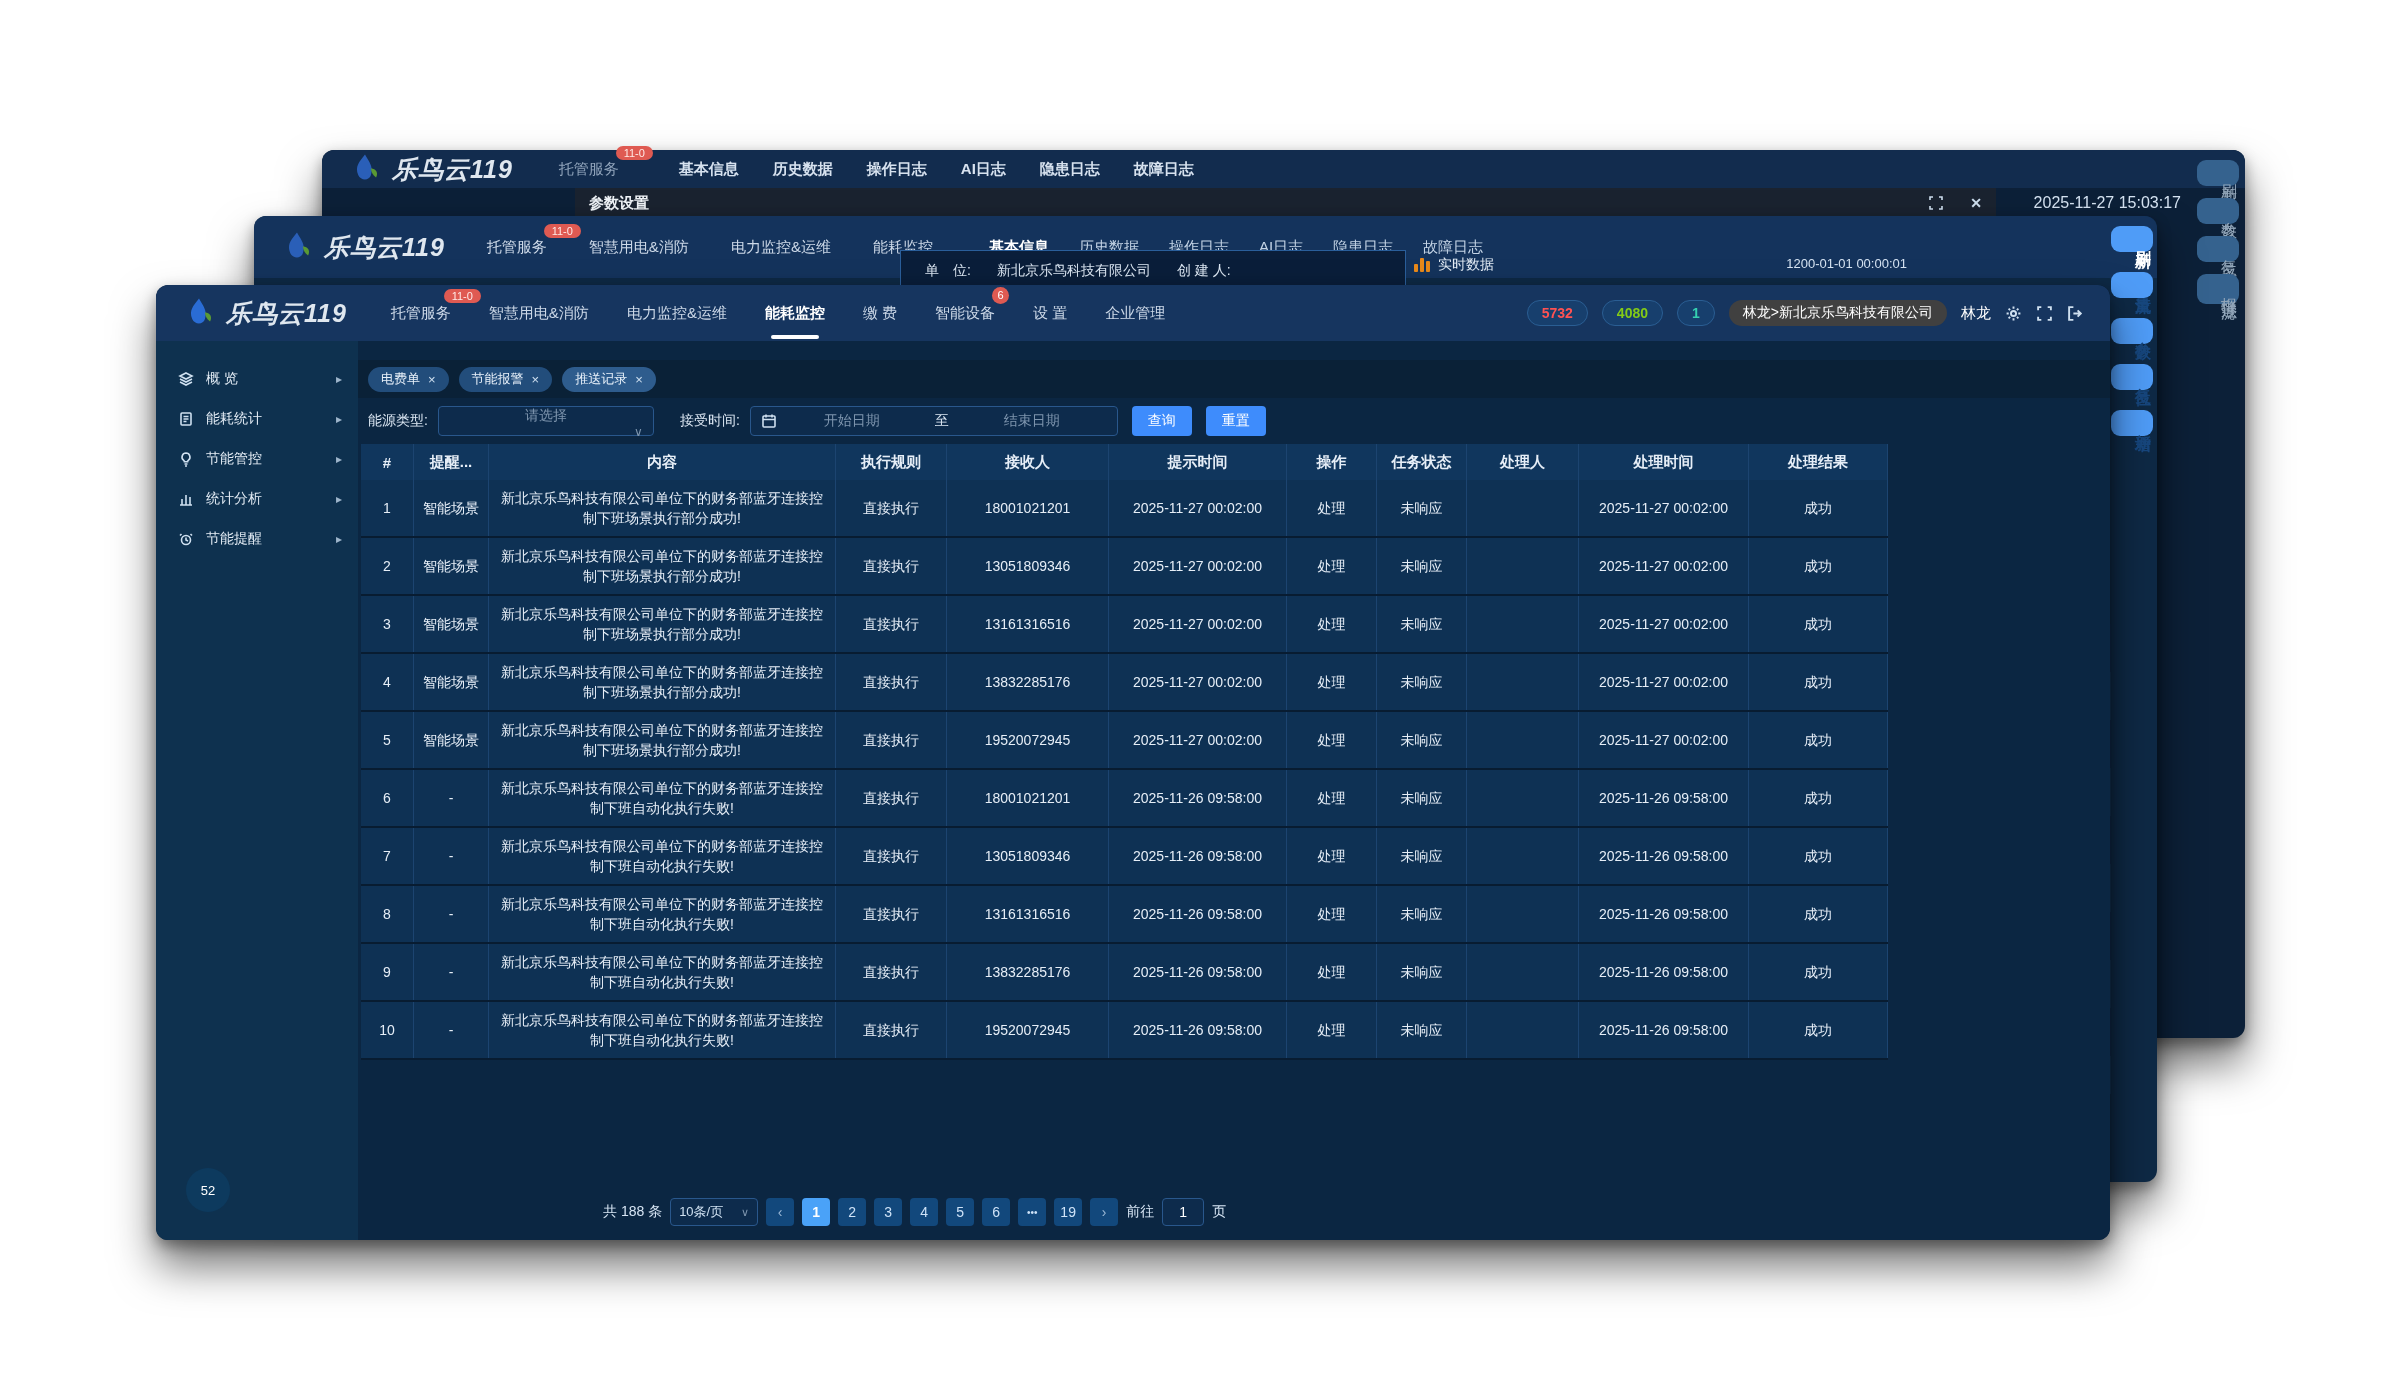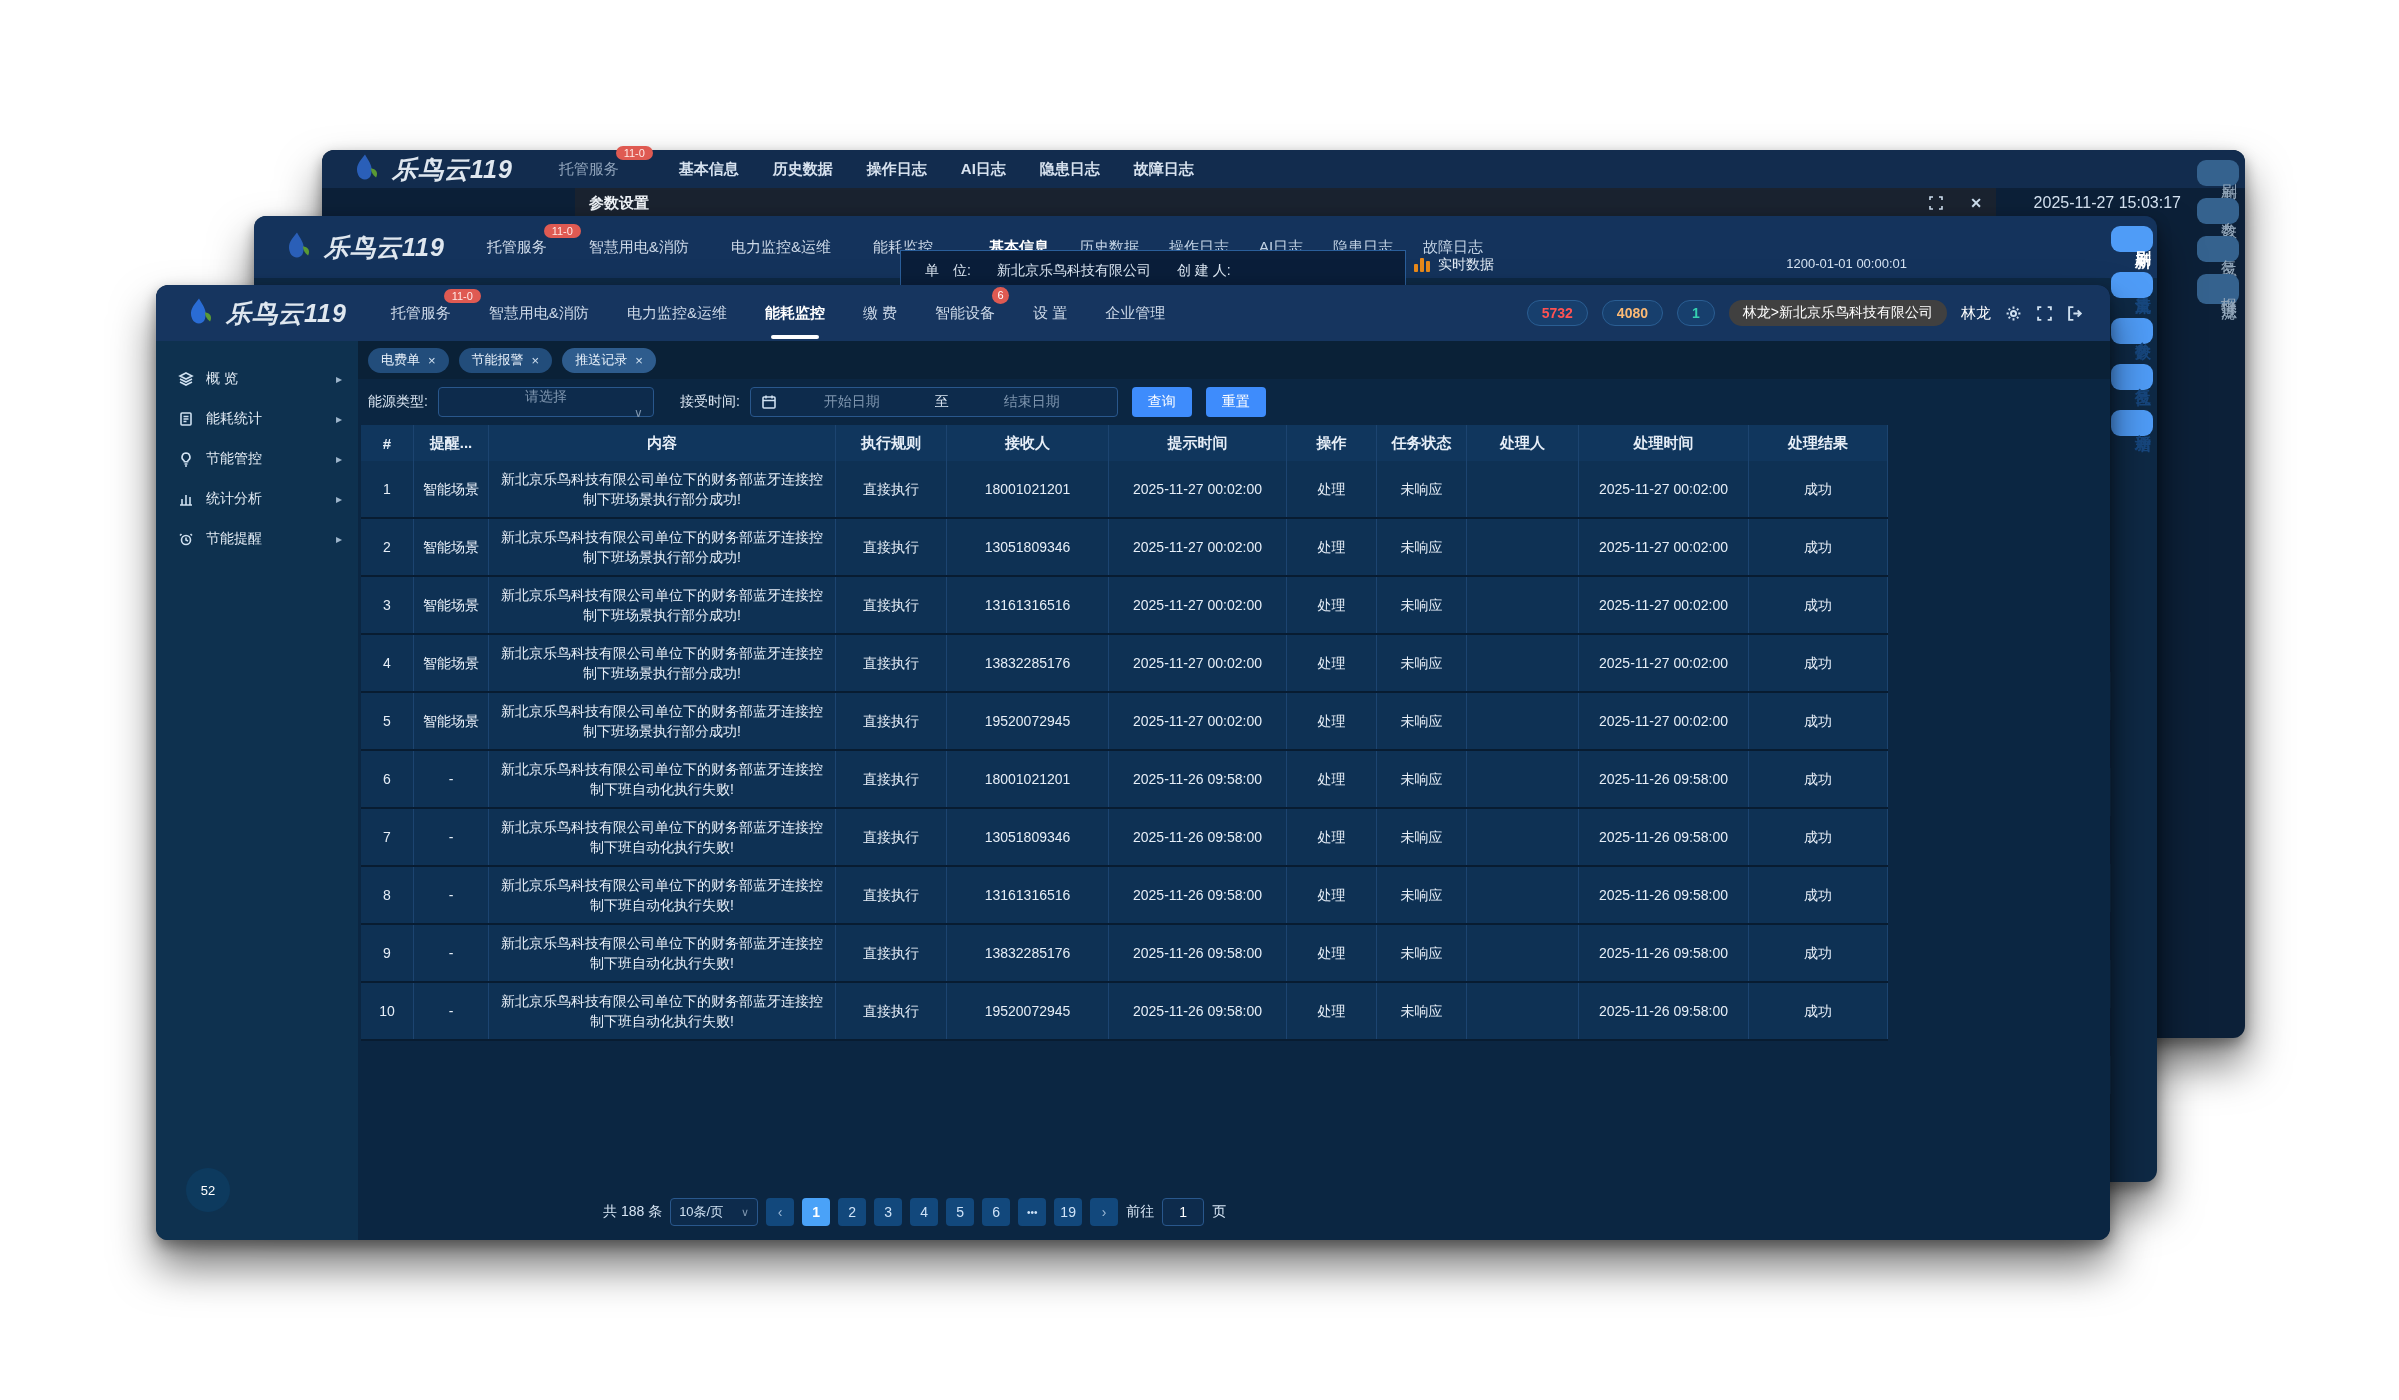--- a/index.html
+++ b/index.html
@@ -43,35 +43,35 @@
   #front-window { left:156px; top:285px; width:1954px; height:955px; background:#0b2642; z-index:3; overflow:hidden; }
   .ft-topbar { position:relative; height:56px; background:#16355f; display:flex; align-items:center; border-radius:12px 12px 0 0; }
   .ft-nav { display:flex; align-items:center; gap:38px; margin-left:44px; height:100%; }
   .ft-nav-item { position:relative; font-size:15px; color:#cdd9e8; height:100%; display:flex; align-items:center; cursor:pointer; white-space:nowrap; }
   .ft-nav-item.active { color:#ffffff; font-weight:bold; }
   .ft-nav-item.active::after { content:""; position:absolute; left:6px; right:6px; bottom:2px; height:4px; background:#ffffff; border-radius:2px; }
   .badge-dot { position:absolute; top:2px; right:-14px; background:#df5a52; color:#fff; font-size:11px; min-width:17px; height:17px; line-height:17px; text-align:center; border-radius:9px; padding:0 3px; }
   .ft-right { margin-left:auto; display:flex; align-items:center; gap:14px; padding-right:26px; }
   .pill { height:26px; border-radius:13px; background:#173f6d; border:1px solid #2a5e93; display:flex; align-items:center; padding:0 14px; font-size:14px; font-weight:bold; }
   .pill.alarm { color:#ff5252; }
-  .pill.warn { color:#fdba74; }
+  .pill.warn { color:#84cc16; }
   .pill.info { color:#35d0b0; }
   .pill.company { background:#404040; border:none; color:#ffffff; font-weight:normal; }
   .ft-user { color:#ffffff; font-size:15px; }
   .icon-btn { color:#cfe0f0; display:flex; align-items:center; }
 
   .ft-body { display:flex; height:899px; }
   .sidebar { width:202px; background:#0e314f; position:relative; padding-top:18px; flex:none; }
   .side-item { display:flex; align-items:center; height:40px; padding:0 16px 0 22px; color:#e3ecf5; font-size:14px; cursor:pointer; }
   .side-item .lbl { margin-left:12px; }
   .side-item .arr { margin-left:auto; color:#9fb6cc; font-size:12px; }
   .side-circle { position:absolute; left:30px; bottom:28px; width:44px; height:44px; border-radius:50%; background:#0d3a5e; color:#fff; font-size:13px; display:flex; align-items:center; justify-content:center; }
 
   .content { flex:1; position:relative; background:#0b2642; }
-  .tabrow { height:38px; background:#0a2137; display:flex; align-items:center; gap:10px; padding-left:10px; }
+  .tabrow { height:38px; background:#0a2137; display:flex; align-items:center; gap:10px; padding-left:10px;margin-top:19px; }
   .tag { height:25px; border-radius:13px; background:#224d7b; color:#e8f1fa; font-size:13px; display:flex; align-items:center; gap:8px; padding:0 13px; cursor:pointer; }
   .tag.active { background:#2e5c8d; }
   .tag .x { font-size:13px; color:#cfe0f0; }
   .filterrow { height:46px; display:flex; align-items:center; padding-left:10px; font-size:14px; color:#dbe6f2; }
   .select-box { width:216px; height:30px; margin-left:10px; background:#0d2b4c; border:1px solid #29578c; border-radius:4px; display:flex; align-items:center; padding:0 10px; color:#7e95ae;flex-direction:column; }
   .select-box .chev { margin-left:auto; font-size:12px; }
   .flabel2 { margin-left:26px; }
   .date-box { width:368px; height:30px; margin-left:10px; background:#0d2b4c; border:1px solid #29578c; border-radius:4px; display:flex; align-items:center; padding:0 10px; color:#7e95ae; }
   .date-box .at { color:#dbe6f2; margin:0 8px; }
   .date-box .ph { flex:1; text-align:center; }

